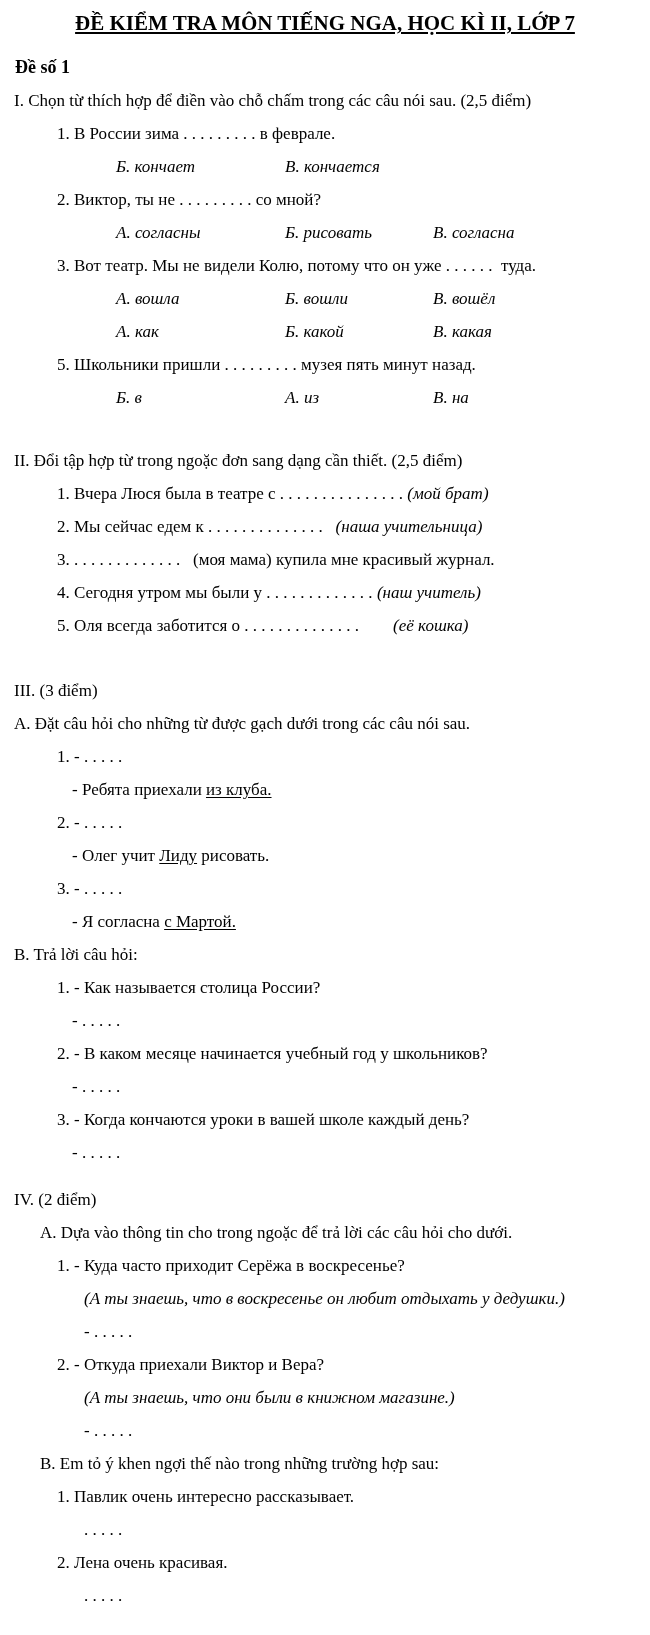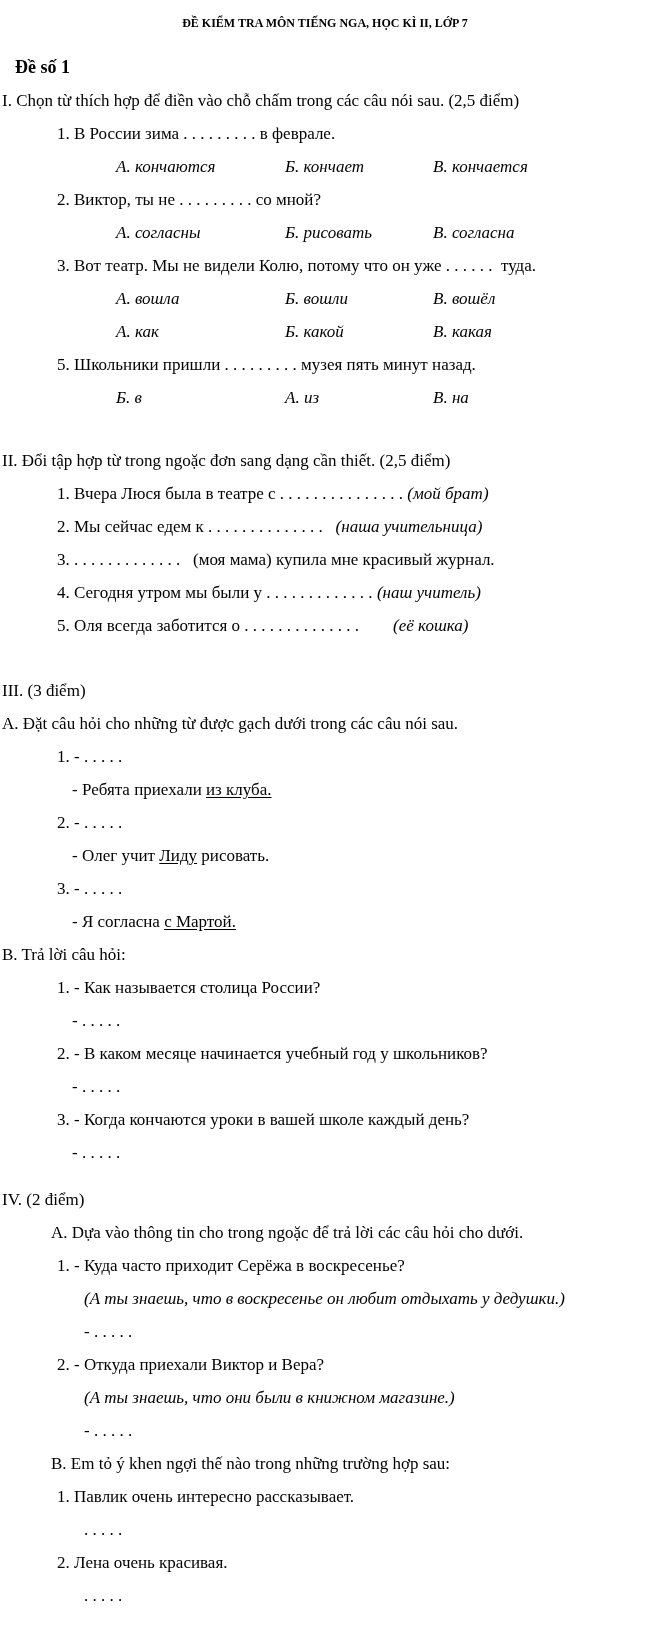--- a/index.html
+++ b/index.html
@@ -13,34 +13,35 @@
     width: 650px;
     min-height: 1635px;
     box-sizing: border-box;
     padding-top: 6px;
     background: #ffffff;
   }
   .line { line-height: 33px; white-space: pre; }
   .title-line {
     text-align: center;
     font-weight: bold;
-    font-size: 12px;
+    font-size: 21px;
     line-height: 34px;
+    text-decoration: underline;
   }
   .exam-label {
     font-weight: bold;
     font-size: 18px;
     padding-left: 15px;
     margin-top: 11px;
     line-height: 33px;
   }
   
-  .ind-h    { padding-left: 2px; }
+  .ind-h    { padding-left: 14px; }
   .ind-item { padding-left: 57px; }
-  .ind-sub  { padding-left: 51px; }
+  .ind-sub  { padding-left: 40px; }
   .ind-resp { padding-left: 72px; }
   .ind-deep { padding-left: 84px; }
   
   .opts {
     padding-left: 116px;
     display: grid;
     grid-template-columns: 169px 148px auto;
   }
   .opts .opt { font-style: italic; }
   .italic { font-style: italic; }
@@ -53,21 +54,21 @@
 </head>
 <body>
 
 <div class="page" data-name="page">
   <div class="title-line" data-name="exam-title">ĐỀ KIỂM TRA MÔN TIẾNG NGA, HỌC KÌ II, LỚP 7</div>
   <div class="exam-label" data-name="exam-number">Đề số 1</div>
   <div data-name="document-body" id="doc-body">
       <section data-name="section-1">
         <div data-name="section-heading" class="line ind-h"><span class="" data-name="text-segment">I. Chọn từ thích hợp để điền vào chỗ chấm trong các câu nói sau. (2,5 điểm)</span></div>
         <div data-name="question" class="line ind-item"><span class="" data-name="text-segment">1. В России зима . . . . . . . . . в феврале.</span></div>
-        <div data-name="answer-options" class="line opts"><span class="opt" data-name="option">А. кончаются</span><span class="opt" data-name="option">Б. кончает</span><span class="opt" data-name="option">В. кончается</span></div>
+        <div data-name="answer-options" class="line opts"><span class="opt" data-name="option">Б. кончает</span><span class="opt" data-name="option">В. кончается</span></div>
         <div data-name="question" class="line ind-item"><span class="" data-name="text-segment">2. Виктор, ты не . . . . . . . . . со мной?</span></div>
         <div data-name="answer-options" class="line opts"><span class="opt" data-name="option">А. согласны</span><span class="opt" data-name="option">Б. рисовать</span><span class="opt" data-name="option">В. согласна</span></div>
         <div data-name="question" class="line ind-item"><span class="" data-name="text-segment">3. Вот театр. Мы не видели Колю, потому что он уже . . . . . .  туда.</span></div>
         <div data-name="answer-options" class="line opts"><span class="opt" data-name="option">А. вошла</span><span class="opt" data-name="option">Б. вошли</span><span class="opt" data-name="option">В. вошёл</span></div>
         <div data-name="answer-options" class="line opts"><span class="opt" data-name="option">А. как</span><span class="opt" data-name="option">Б. какой</span><span class="opt" data-name="option">В. какая</span></div>
         <div data-name="question" class="line ind-item"><span class="" data-name="text-segment">5. Школьники пришли . . . . . . . . . музея пять минут назад.</span></div>
         <div data-name="answer-options" class="line opts"><span class="opt" data-name="option">Б. в</span><span class="opt" data-name="option">А. из</span><span class="opt" data-name="option">В. на</span></div>
       </section>
       <section data-name="section-2">
         <div data-name="section-heading" class="line ind-h"><span class="" data-name="text-segment">II. Đổi tập hợp từ trong ngoặc đơn sang dạng cần thiết. (2,5 điểm)</span></div>

